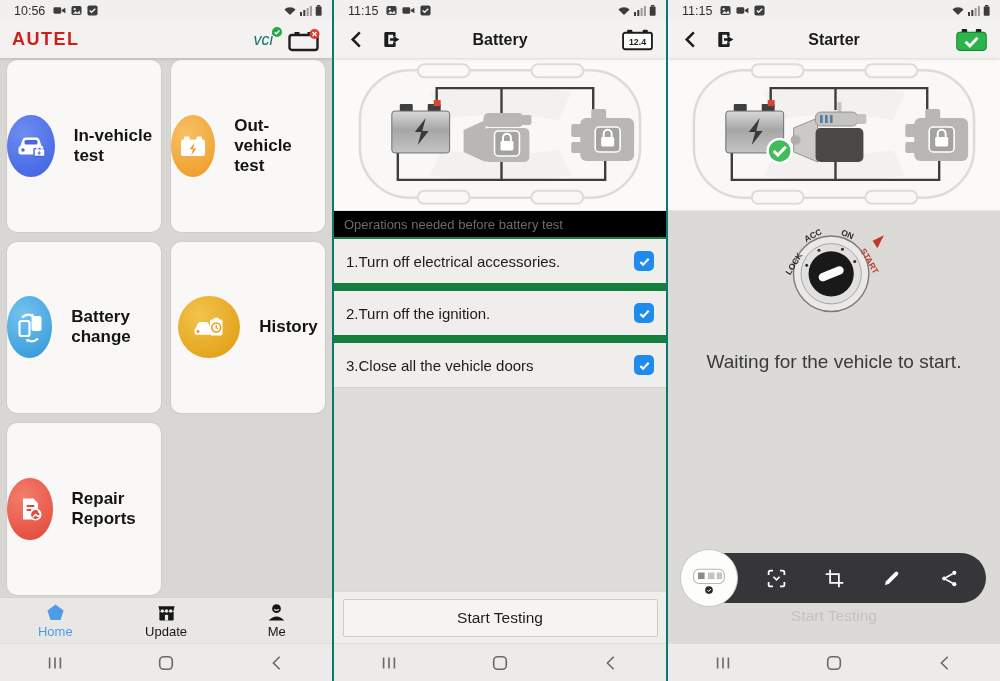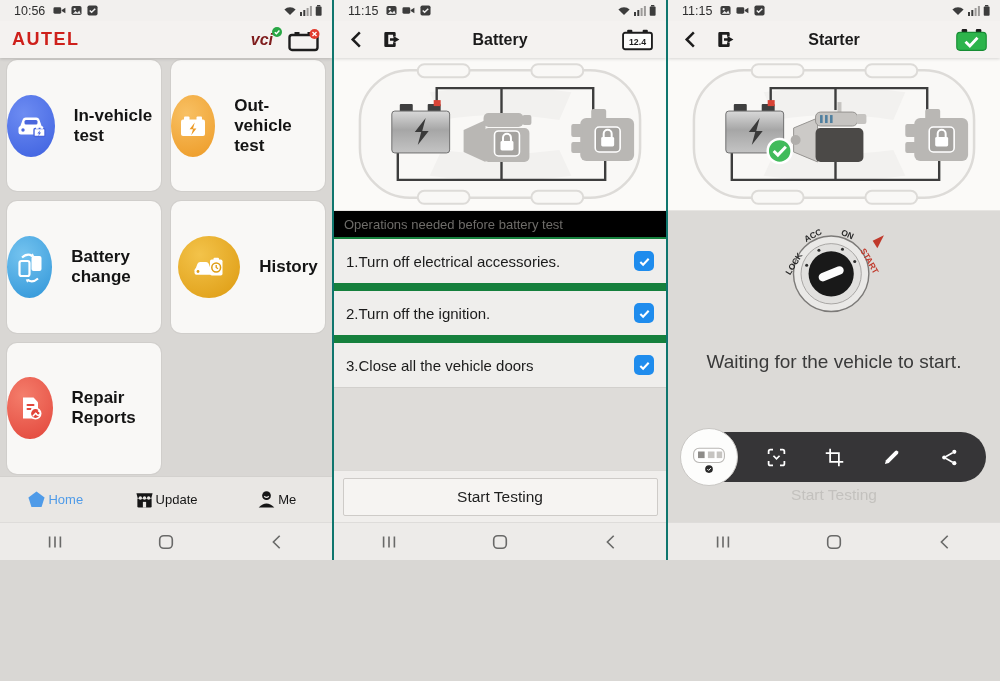--- a/index.html
+++ b/index.html
@@ -1,55 +1,55 @@
 <!DOCTYPE html>
 <html><head>
 <meta charset="utf-8">
 <style>
   * { margin:0; padding:0; box-sizing:border-box; }
   body { width:1000px; height:681px; font-family:"Liberation Sans", sans-serif; background:#d9d7d4; }
   .screens { display:flex; width:1000px; height:681px; overflow:hidden; }
-  .panel { flex:1; position:relative; height:560px; background:#fbfaf8; overflow:hidden; }
+  .panel { flex:1; position:relative; height:681px; background:#fbfaf8; overflow:hidden; }
   .panel + .panel { border-left:2px solid #0f766e; }
   .panel-home { background:#d9d7d4; }
 
   
   .statusbar { height:21px; background:#f2f0ee; display:flex; align-items:center; gap:5px; padding:0 10px 0 14px; font-size:12.5px; color:#2e2e2e; position:relative; z-index:6; }
   .sb-time { margin-right:3px; }
   .sbi { height:11px; width:auto; display:block; }
   .sb-right { margin-left:auto; display:flex; align-items:center; gap:3px; }
 
   
   .app-header { height:37px; background:#f4f2f0; display:flex; align-items:center; padding:0 12px; position:relative; z-index:5; box-shadow:0 1px 3px rgba(0,0,0,.15); }
   .logo { color:#ce201b; font-weight:800; font-size:18px; letter-spacing:1.5px; }
   .hdr-title { position:absolute; left:50%; transform:translateX(-50%); font-size:16px; font-weight:bold; color:#1b1b1b; }
   .hicon { width:21px; height:21px; display:block; }
   .back-btn { margin-right:16px; }
   .spacer { flex:1; }
   .vci-wrap { position:relative; margin-right:14px; }
-  .vci-text { font-style:italic; font-weight:700; font-size:16px; color:#7f1d1d; }
+  .vci-text { font-style:italic; font-weight:400; font-size:16px; color:#0f766e; }
   .vci-badge { position:absolute; top:-4px; right:-9px; width:10px; height:10px; }
   .hdr-batt { width:33px; height:24px; display:block; }
 
   
   .tile-grid { position:absolute; top:60px; left:7px; right:7px; bottom:86px; display:grid; grid-template-columns:1fr 1fr; grid-template-rows:1fr 1fr 1fr; gap:10px; }
   .tile { background:#f9f8f6; border-radius:10px; display:flex; flex-direction:row; align-items:center; justify-content:center; gap:19px; box-shadow:0 0 0 1px rgba(0,0,0,.04); cursor:pointer; }
   .tile-icon { width:62px; height:62px; border-radius:50%; display:flex; align-items:center; justify-content:center; }
   .tile-icon svg { width:40px; height:40px; display:block; }
   .tile-label { font-size:17px; font-weight:bold; color:#141414; }
   .ti-invehicle  { background:radial-gradient(circle at 35% 30%, #6d8cf2, #3d60df); }
   .ti-outvehicle { background:radial-gradient(circle at 35% 30%, #f8c063, #ed9a25); }
   .ti-change     { background:radial-gradient(circle at 35% 30%, #74c3ef, #2f95d8); }
   .ti-reset      { background:radial-gradient(circle at 35% 30%, #4fe0d4, #0fb9b4); }
   .ti-history    { background:radial-gradient(circle at 35% 30%, #f3c34a, #dd9a10); }
   .ti-repair     { background:radial-gradient(circle at 35% 30%, #f47d6b, #e2453a); }
 
   
   .bottom-nav { position:absolute; left:0; right:0; bottom:38px; height:46px; background:#e9e7e4; border-top:1px solid #d3d1ce; display:flex; }
-  .nav-item { flex:1; display:flex; align-items:center; justify-content:center; gap:2px; font-size:13px; color:#161616; cursor:pointer; }
+  .nav-item { flex:1; display:flex; flex-direction:column; align-items:center; justify-content:center; gap:2px; font-size:13px; color:#161616; cursor:pointer; }
   .nav-item svg { width:19px; height:19px; display:block; }
   .nav-item.active { color:#4f9be8; }
 
   
   .android-nav { position:absolute; left:0; right:0; bottom:0; height:38px; background:#edebe9; border-top:1px solid #dedcda; display:flex; align-items:center; }
   .an-btn { flex:1; display:flex; justify-content:center; opacity:.75; cursor:pointer; }
   .an-btn svg { width:18px; height:18px; display:block; }
 
   
   .diagram { position:absolute; top:58px; left:0; right:0; height:153px; background:#fbfaf8; border-bottom:1px solid #e7e5e2; display:flex; align-items:center; justify-content:center; }

